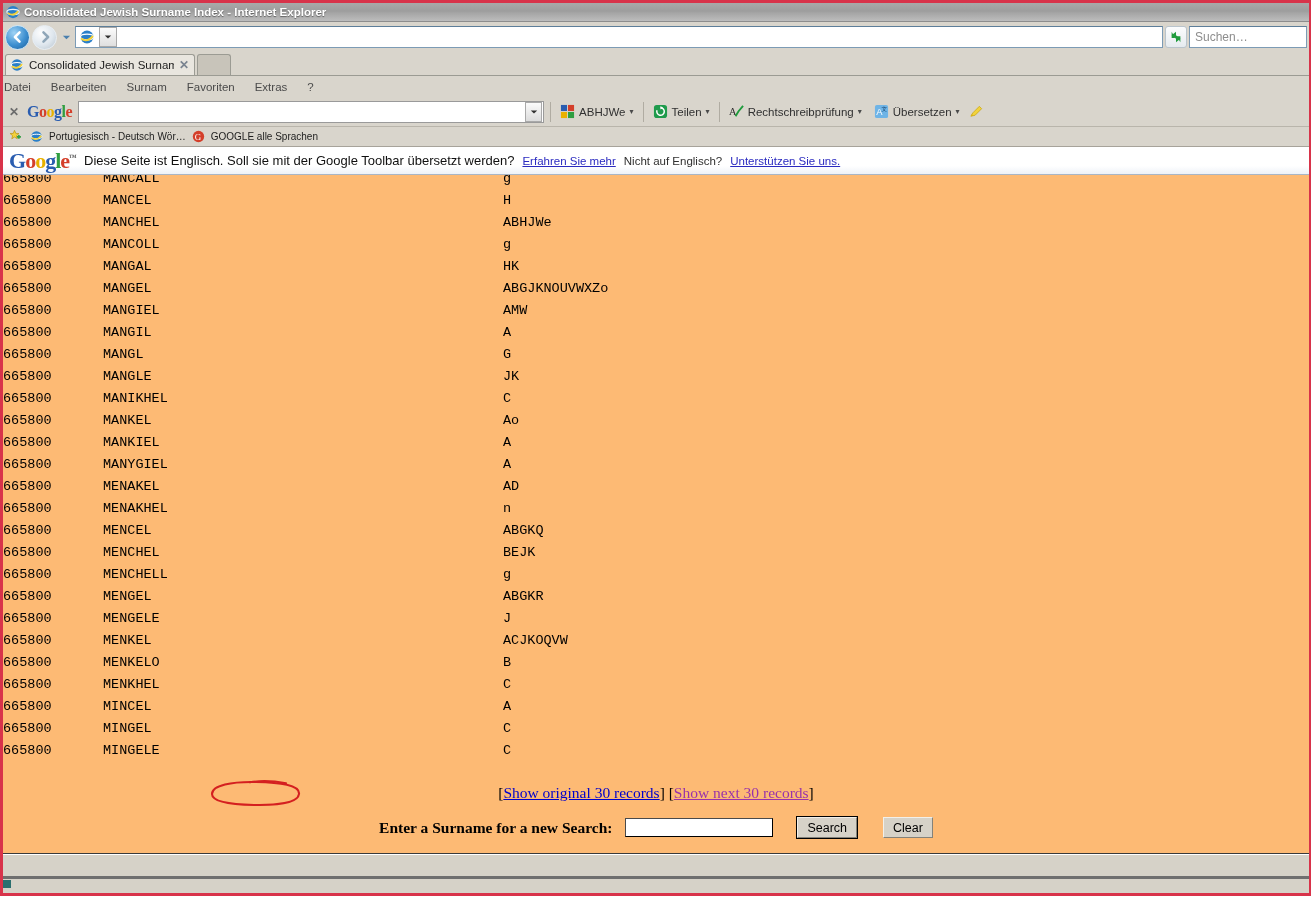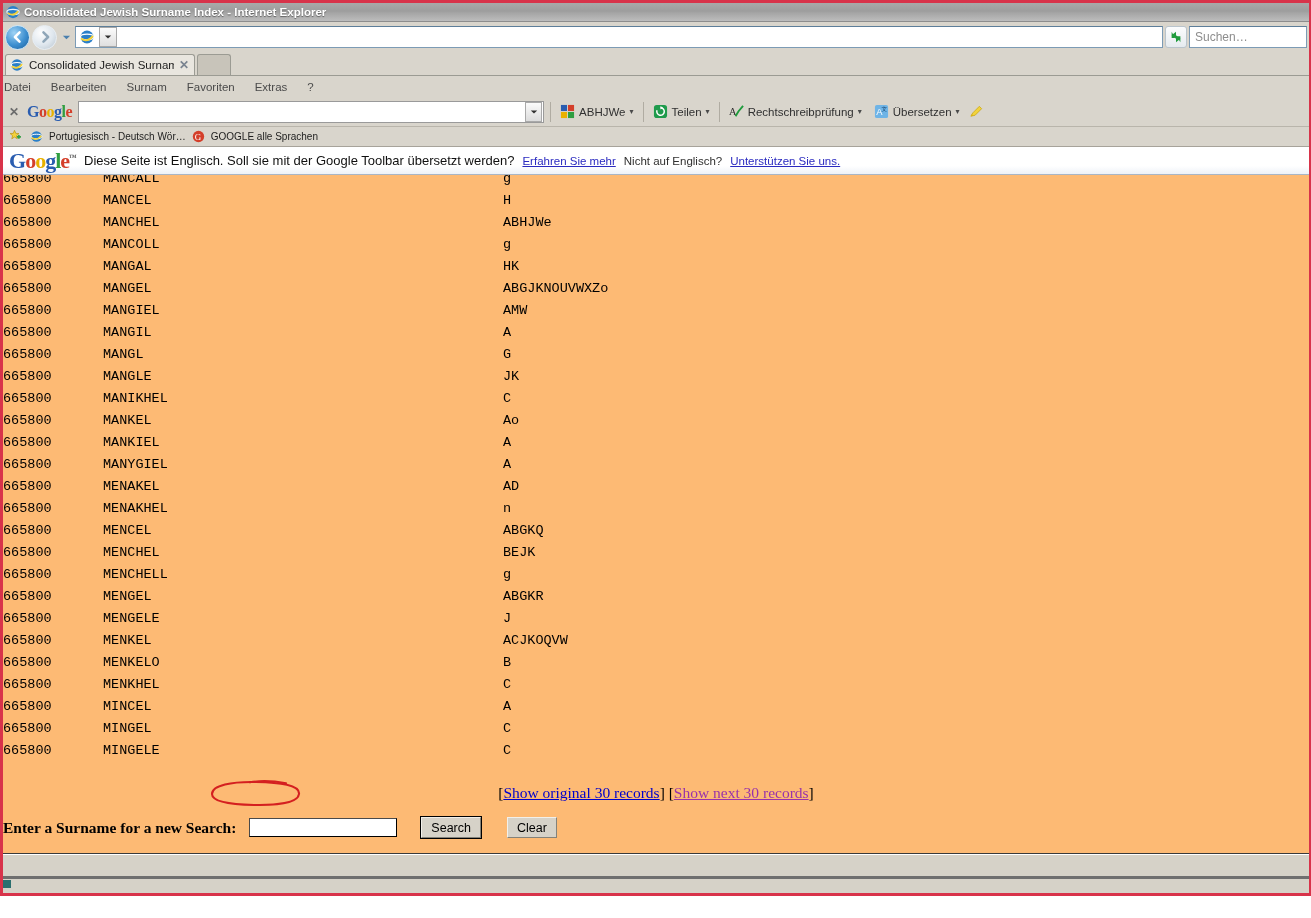--- a/index.html
+++ b/index.html
@@ -247,21 +247,21 @@
     margin-top: 22px;
     font-family: "Liberation Serif", serif;
     font-size: 15.5px;
     color: #000;
   }
   #pagelinks a { text-decoration: underline; }
   #pagelinks a.unvisited { color: #0000cc; }
   #pagelinks a.visited   { color: #9933aa; }
 
   #searchform {
-    display: flex; align-items: center; 
+    display: flex; align-items: center; justify-content: center;
     margin-top: 15px;
     gap: 12px;
   }
   #searchform .flabel {
     font-family: "Liberation Serif", serif;
     font-size: 15.5px; font-weight: bold; color: #000;
   }
   #searchform input.txt {
     width: 148px; height: 19px;
     border: 1px solid #000;

